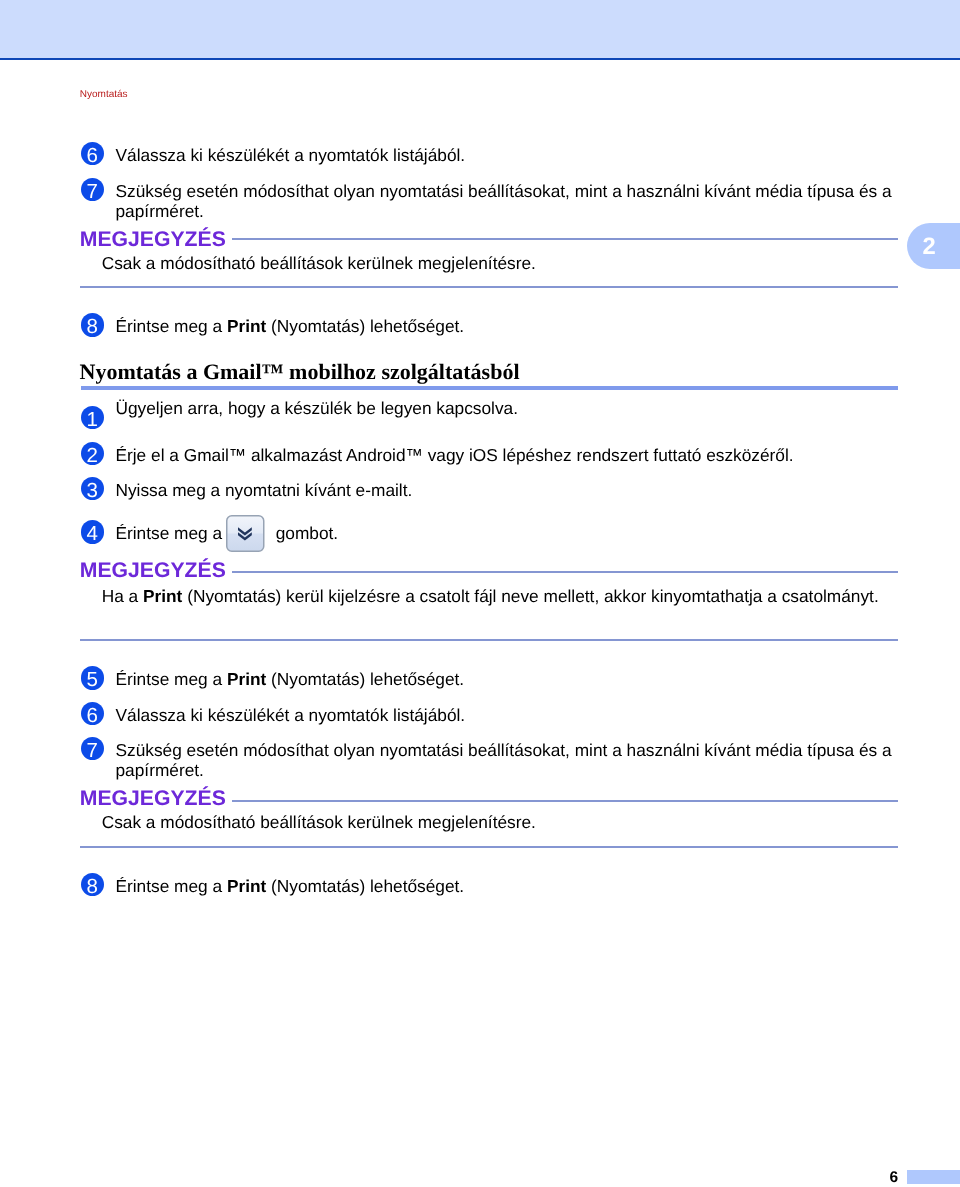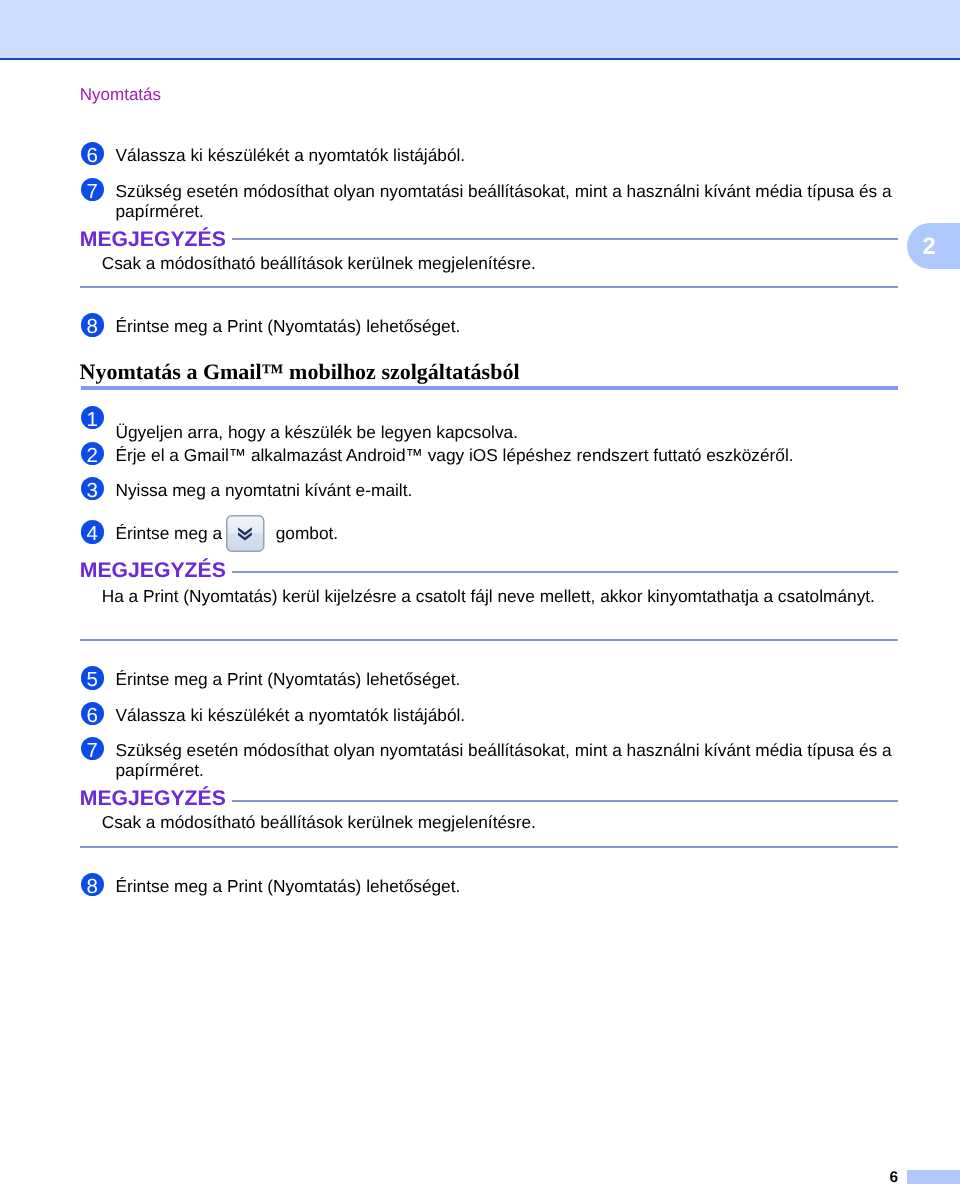--- a/index.html
+++ b/index.html
@@ -6,21 +6,21 @@
   body{width:960px;height:1187px;background:#ffffff;
        font-family:"Liberation Sans",sans-serif;position:relative;overflow:hidden;
        -webkit-font-smoothing:antialiased;-moz-osx-font-smoothing:grayscale;
        text-rendering:geometricPrecision;}
   
   .page{position:absolute;left:0;top:0;width:960px;height:1187px;transform:translateZ(0);}
 
   
   .top-band{position:absolute;left:0;top:0;width:960px;height:58px;background:#ccdcfd;}
   .top-rule{position:absolute;left:0;top:58px;width:960px;height:1.8px;background:#0e47b6;}
-  .running-head{position:absolute;left:79.8px;top:86px;font-size:17px;line-height:17px;color:#a21caf;}
+  .running-head{position:absolute;left:79.8px;top:86px;font-size:10px;line-height:17px;color:#b91c1c;}
   .chapter-tab{position:absolute;left:907px;top:223px;width:53px;height:46px;
                background:#afc8fd;border-top-left-radius:23px;border-bottom-left-radius:23px;}
   .chapter-tab span{position:absolute;left:15.5px;top:12px;font-size:23.8px;line-height:23.5px;
                     font-weight:bold;color:#ffffff;}
   .footer-band{position:absolute;left:907.2px;top:1170.2px;width:52.8px;height:13.7px;background:#afc8fd;}
   .folio{position:absolute;left:858px;top:1170px;width:40px;text-align:right;line-height:16px;
          font-size:15.5px;font-weight:bold;color:#000000;}
 
   
   .step-num{position:absolute;width:23.5px;height:23.5px;border-radius:50%;background:#0c4be8;
@@ -33,21 +33,21 @@
   .note-rule{position:absolute;height:2px;background:#8596d2;}
   .note-body{position:absolute;left:101.7px;font-size:17.3px;line-height:20.4px;color:#000000;}
   .note-bottom-rule{position:absolute;left:80px;width:818px;height:2px;background:#8596d2;}
 
   
   .sec-head{position:absolute;left:79.5px;top:359px;margin:0;font-size:22px;font-weight:bold;
             color:#000000;line-height:26px;font-family:Liberation Serif, serif;}
   .sec-rule{position:absolute;left:80.5px;top:386.2px;width:817.5px;height:4px;background:#7f9aec;}
 
   
-  .b{font-weight:normal;}
+  .b{font-weight:bold;}
   .inline-key{display:inline-block;width:44px;height:0;vertical-align:baseline;position:relative;}
   .inline-key svg{position:absolute;left:-0.5px;top:-24.5px;}
   .inline-badge{display:inline-block;width:16px;height:16px;border-radius:50%;background:#000000;
                 color:#fff;font-size:13px;line-height:17.8px;text-align:center;vertical-align:0.2px;
                 font-family:"Liberation Sans",sans-serif;}
 </style>
 </head>
 <body>
 
 <div class="page">
@@ -71,21 +71,21 @@
       <div class="step-num" style="top: 177.9px;">7</div>
       <div class="step-text" style="top: 180.7px;">
         <div><span>Szükség esetén módosíthat olyan nyomtatási beállításokat, mint a használni kívánt média típusa és a</span></div>
         <div><span>papírméret.</span></div>
       </div>
       <div class="step-num" style="top: 313px;">8</div>
       <div class="step-text" style="top: 315.8px;">
         <div><span>Érintse meg a </span><span class="b">Print</span><span> (Nyomtatás) lehetőséget.</span></div>
       </div>
       <div class="step-num" style="top: 405.8px;">1</div>
-      <div class="step-text" style="top: 422px;">
+      <div class="step-text" style="top: 398px;">
         <div><span>Ügyeljen arra, hogy a készülék be legyen kapcsolva.</span></div>
       </div>
       <div class="step-num" style="top: 441.8px;">2</div>
       <div class="step-text" style="top: 444.6px;">
         <div><span>Érje el a Gmail™ alkalmazást Android™ vagy iOS lépéshez rendszert futtató eszközéről.</span></div>
       </div>
       <div class="step-num" style="top: 476.8px;">3</div>
       <div class="step-text" style="top: 479.6px; text-align: center;">
         <div><span>Nyissa meg a nyomtatni kívánt e-mailt.</span></div>
       </div>

